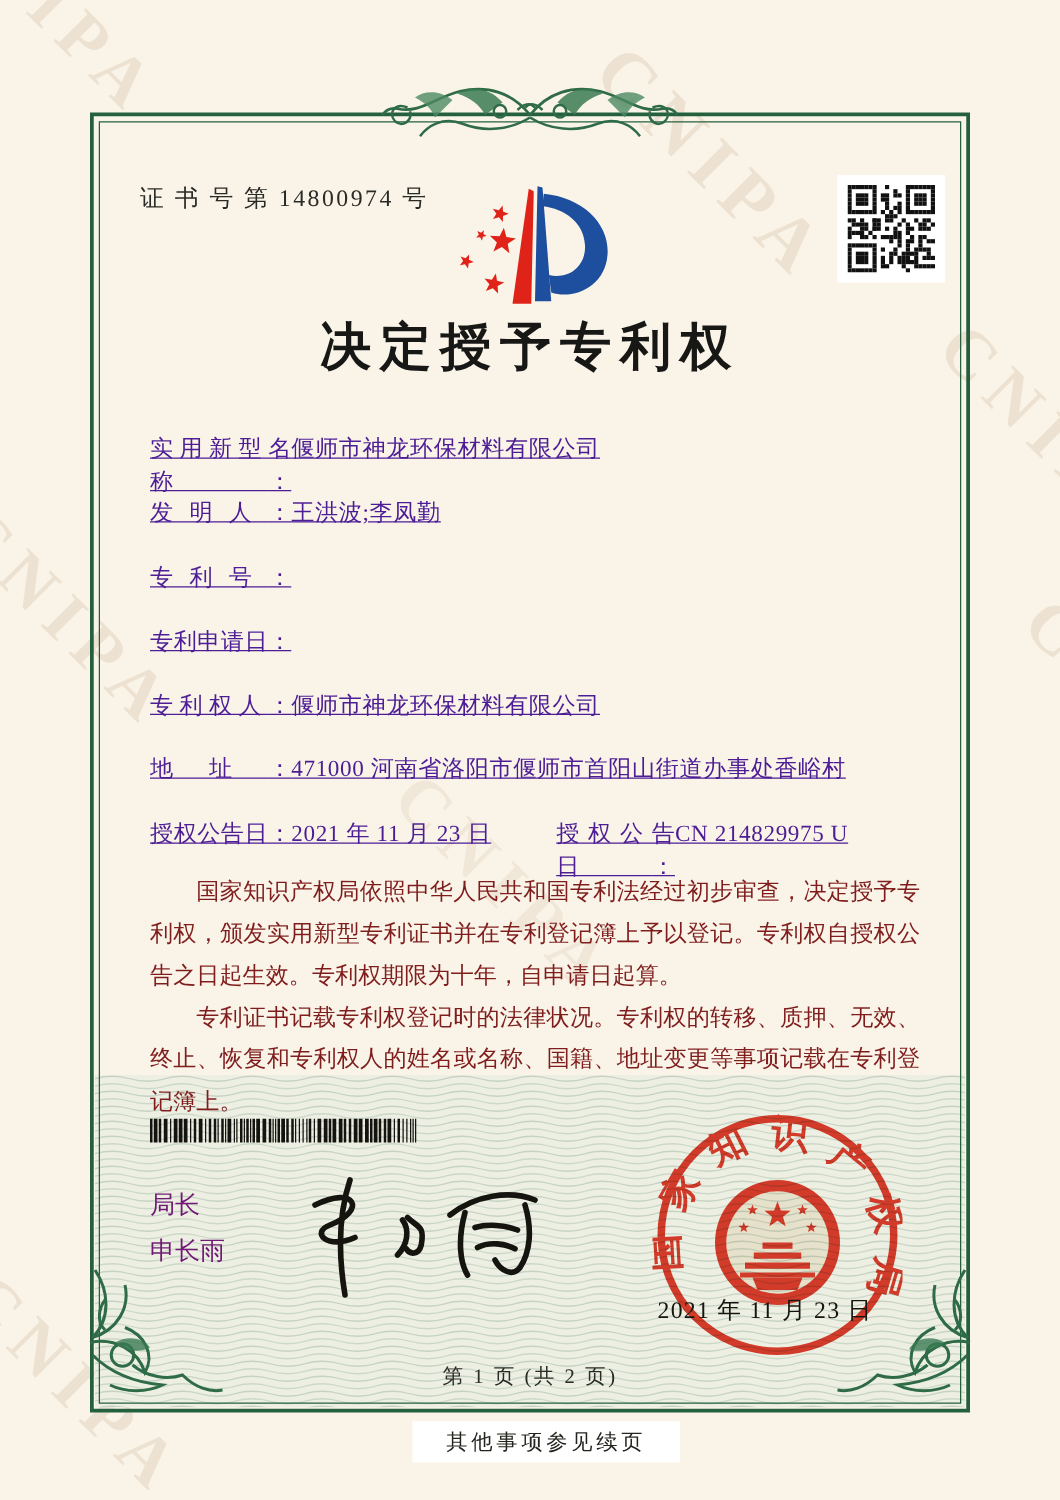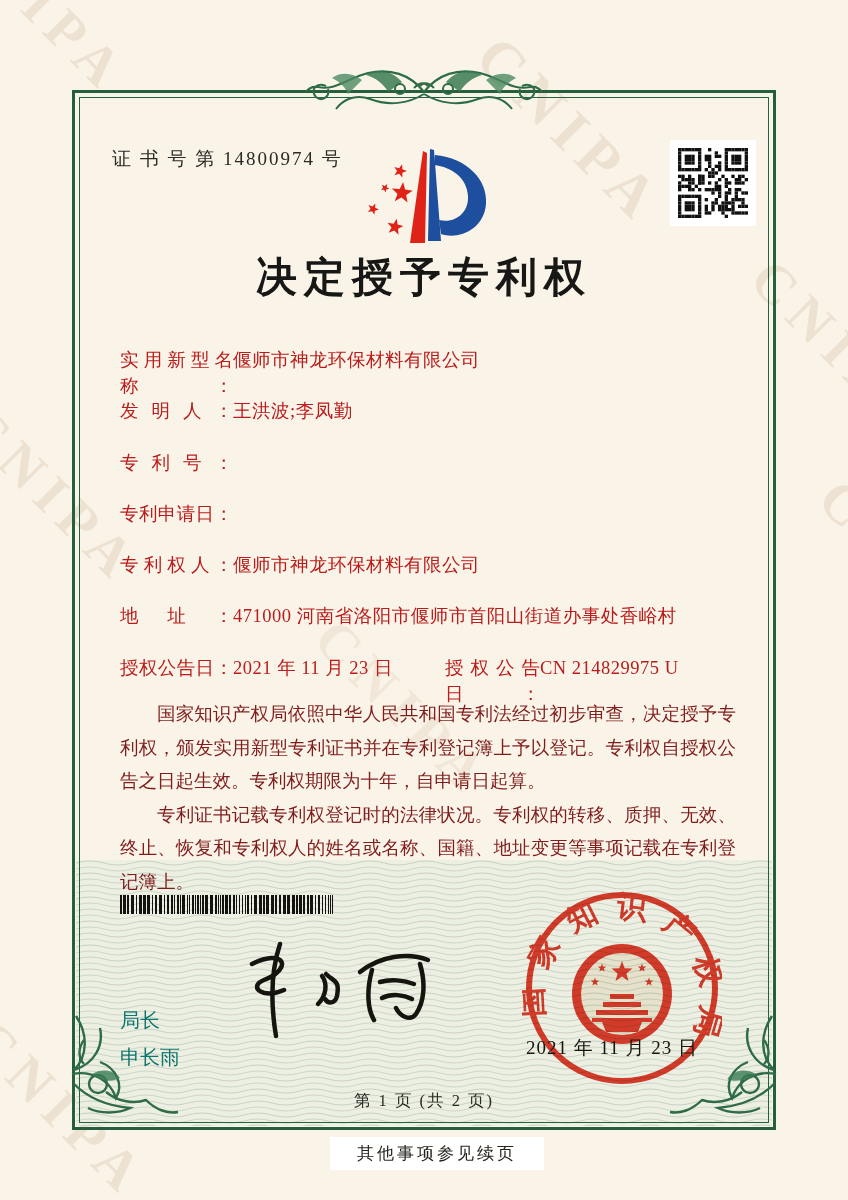--- a/index.html
+++ b/index.html
@@ -29,35 +29,35 @@
   .certno{position:absolute;left:112px;top:146px;font-size:19px;color:#2a2a26;letter-spacing:2px;}
 
   .logo{position:absolute;left:352px;top:140px;width:140px;height:120px;}
 
   .qrbox{position:absolute;left:670px;top:140px;width:86px;height:86px;background:#ffffff;}
   .qrbox svg{position:absolute;left:8px;top:8px;}
 
   .title{position:absolute;left:0;top:250px;width:100%;text-align:center;
          font-size:41px;font-weight:bold;color:#171715;letter-spacing:7px;}
 
-  .fields{position:absolute;left:120px;top:347px;width:620px;font-size:18.5px;color:#b91c1c;}
+  .fields{position:absolute;left:120px;top:347px;width:620px;font-size:18.5px;color:#4c1d95;text-decoration:underline;}
   .frow{height:51.3px;display:flex;align-items:flex-start;line-height:26px;}
   .flabel{display:inline-block;width:113px;text-align:justify;text-align-last:justify;flex:none;}
   .flabel::after{content:"：";}
   .fvalue{letter-spacing:.5px;}
   .fpair2{margin-left:52px;display:flex;}
   .fpair2 .flabel{width:95px;}
 
   .body-text{position:absolute;left:120px;top:698px;width:616px;font-size:18.5px;
              line-height:33.5px;color:#7f1d1d;text-align:justify;}
   .body-text p{margin:0;text-indent:2em;}
 
   .barcode{position:absolute;left:120px;top:895px;width:218px;height:19px;}
 
-  .signer{position:absolute;left:120px;top:1002px;font-size:20px;color:#0f766e;line-height:37px;
+  .signer{position:absolute;left:120px;top:946px;font-size:20px;color:#701a75;line-height:37px;
           font-family:Liberation Serif, serif;}
   .signature{position:absolute;left:222px;top:938px;width:230px;height:105px;}
 
   .seal{position:absolute;left:522px;top:888px;width:200px;height:200px;mix-blend-mode:multiply;opacity:.93;}
   .seal-date{position:absolute;left:526px;top:1035px;width:210px;font-size:19px;color:#17150f;
              letter-spacing:1px;white-space:nowrap;}
 
   .pagefoot{position:absolute;left:0;top:1090px;width:100%;text-align:center;
             font-size:16.5px;color:#2b2b26;letter-spacing:2px;}
 

